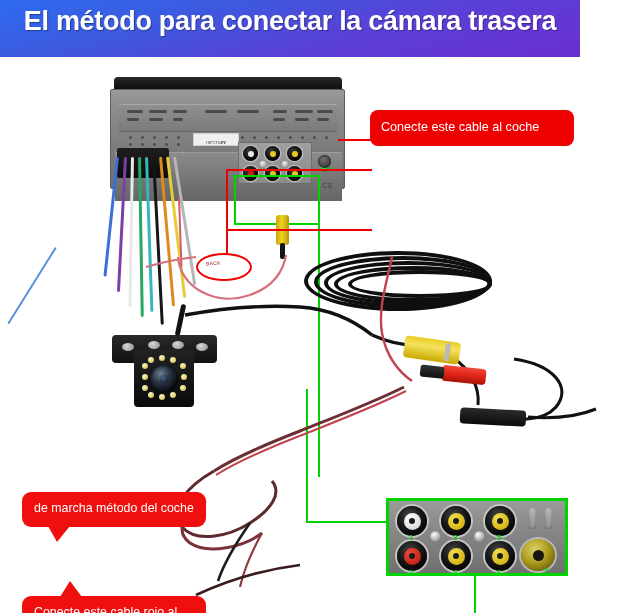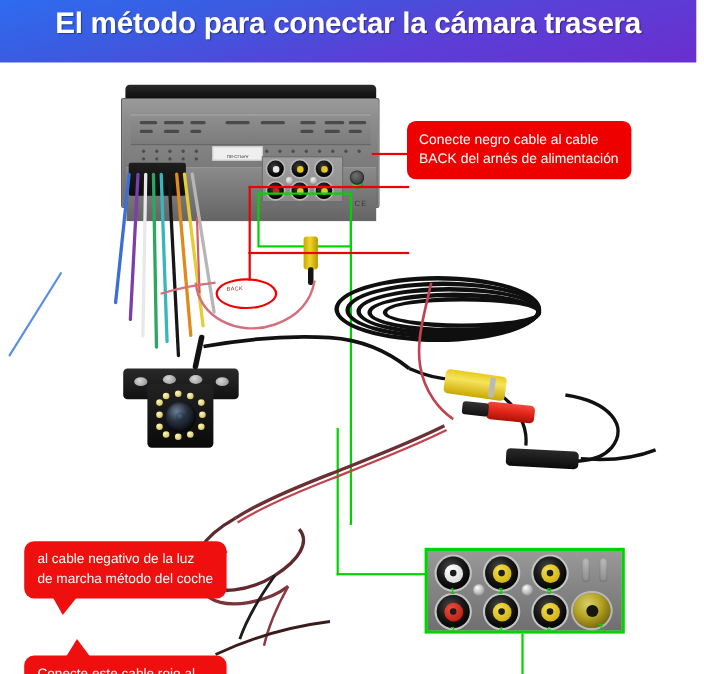--- a/index.html
+++ b/index.html
@@ -12,21 +12,21 @@
     height: 613px;
     position: relative;
     overflow: hidden;
     font-family: "Liberation Sans", sans-serif;
   }
 
   
   #header-banner {
     position: absolute;
     left: 0; top: 0;
-    width: 633px;
+    width: 580px;
     height: 57px;
     background: linear-gradient(165deg, #2e6bf0 0%, #3b5be0 28%, #5a3fd6 62%, #6a2fcf 100%);
     box-sizing: border-box;
   }
   #header-title {
     position: absolute;
     left: 0; right: 0; top: 6px;
     text-align: center;
     color: #ffffff;
     font-size: 27px;
@@ -680,26 +680,24 @@
       <div class="ring"></div>
     </div>
     <div id="red-power-conn">
       <div class="jackend"></div>
     </div>
     <div id="inline-module"></div>
   </div>
 
   <div id="callout-back-leader"></div>
   <div id="callout-back">
-    <div>Conecte negro cable al cable</div>
-    <div>BACK del arnés de alimentación</div>
+    <div>Conecte este cable al coche</div>
   </div>
 
   <div class="bubble" id="callout-black">
-    <div>al cable negativo de la luz</div>
     <div>de marcha método del coche</div>
     <div class="tail"></div>
   </div>
 
   <div class="bubble" id="callout-red">
     <div>Conecte este cable rojo al</div>
 
     <div class="tail"></div>
   </div>
 

